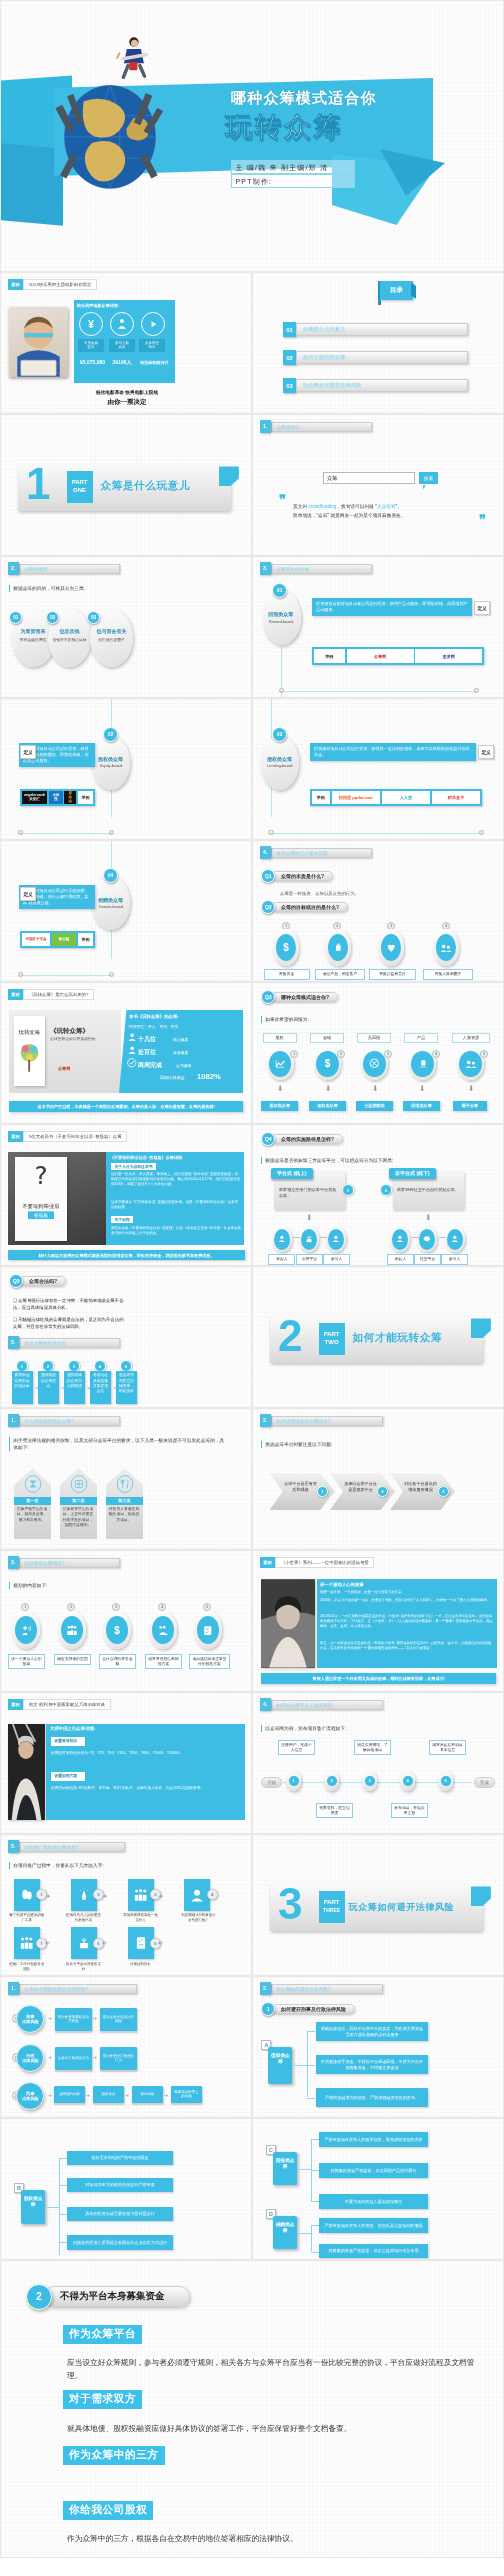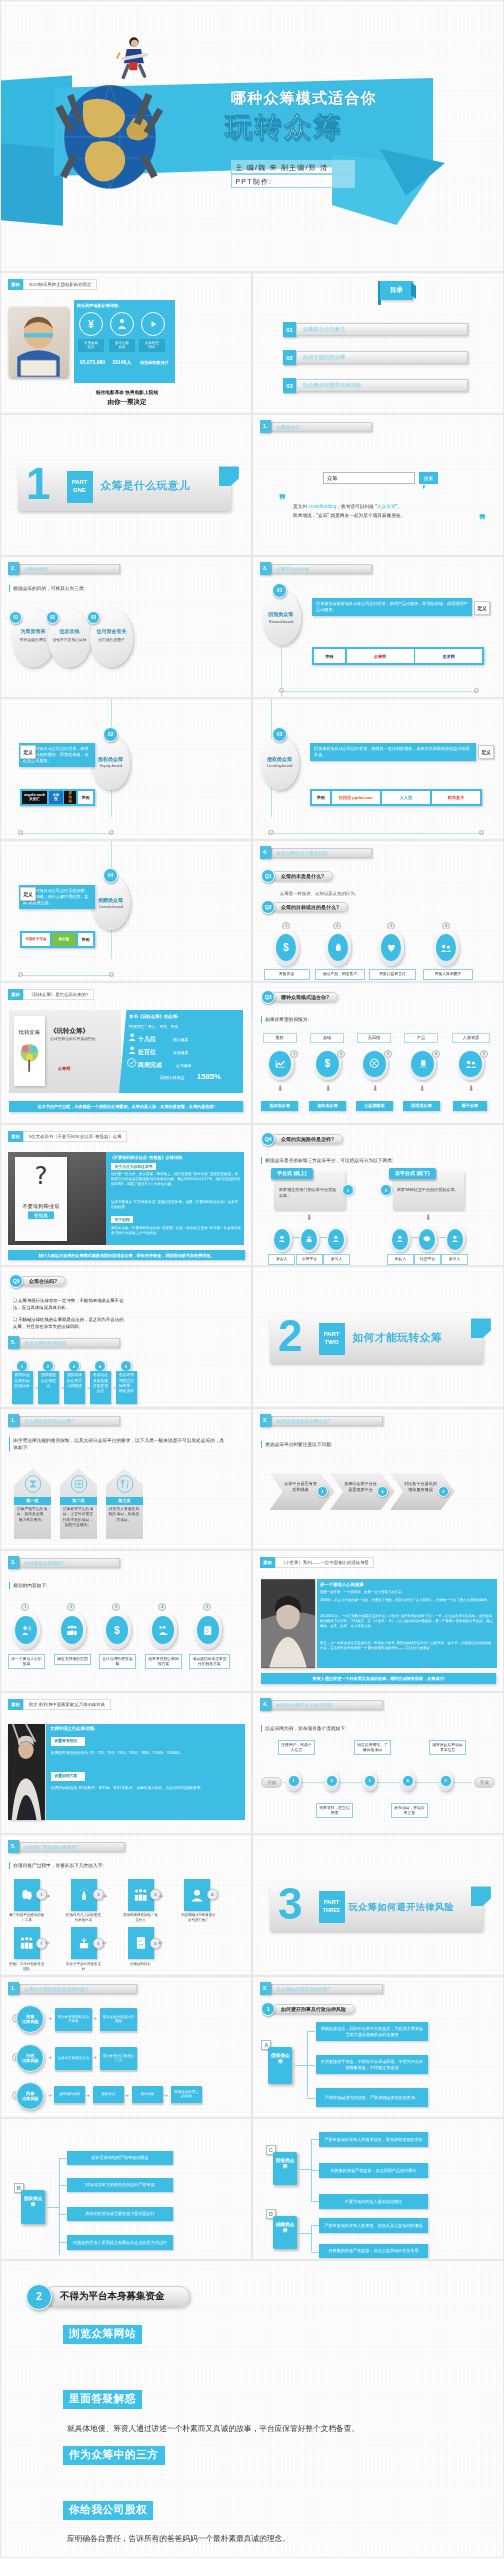--- a/index.html
+++ b/index.html
@@ -585,21 +585,21 @@
           </svg></div>
       <div style="position:absolute;left:127px;top:62px;width:8.3px;height:8.3px;"><svg width="8.3" height="8.3" viewBox="0 0 14 14">
             <circle cx="7" cy="4" r="3" fill="#fff"></circle>
             <path d="M1 13 q6 -7 12 0z" fill="#fff"></path>
           </svg></div>
       <div style="position:absolute;left:126px;top:75px;width:9.5px;height:9.5px;"><svg width="9.5" height="9.5" viewBox="0 0 16 16">
             <circle cx="8" cy="8" r="7" fill="none" stroke="#fff" stroke-width="1.4"></circle>
             <path d="M4.5 8 L7 10.5 L11.5 5" stroke="#fff" stroke-width="1.6" fill="none"></path>
           </svg></div>
       <div style="position:absolute;left:159px;top:92px;font-size:4.1px;color:#fff;">回购比例高达</div>
-      <div style="position:absolute;left:196px;top:89px;font-size:7.7px;color:#fff;font-weight:bold;">1585%</div>
+      <div style="position:absolute;left:196px;top:89px;font-size:7.7px;color:#fff;font-weight:bold;">1082%</div>
 
       <div class="caption-bar" style="left:8.3px;top:118px;width:234px;height:10.6px;">这本书的产生过程，本身就是一个典型的众筹案例。众筹的是人脉，众筹的是智慧，众筹的是热情!</div>
     </div>
 
     <div class="slide cell">
       <div class="qpill" style="left:8.3px;top:7px;">
         <span class="qcircle">Q3</span>
         <span class="qbar">哪种众筹模式适合你?</span>
       </div>
       <div class="lead" style="left:8.3px;top:33px;">如果你希望的回报为:</div>
@@ -1217,25 +1217,26 @@
     </div>
 
   </div>
 
   <div class="slide full">
     <div class="fin-pill">
       <span class="fin-circ">2</span>
       <span class="fin-bar">不得为平台本身募集资金</span>
     </div>
 
-    <div class="fin-h" style="left:62px;top:64px;">浏览众筹网站</div>
-
-    <div class="fin-h" style="left:62px;top:129px;">里面答疑解惑</div>
-    <div class="fin-p" style="left:66px;top:161px;">就具体地债、筹资人通过讲述一个朴素而又真诚的故事，平台应保管好整个文档备查。</div>
+    <div class="fin-h" style="left:62px;top:64px;">作为众筹平台</div>
+    <div class="fin-p" style="left:66px;top:95px;">应当设立好众筹规则，参与者必须遵守规则，相关各方与众筹平台应当有一份比较完整的协议，平台应做好流程及文档管理。</div>
+
+    <div class="fin-h" style="left:62px;top:129px;">对于需求双方</div>
+    <div class="fin-p" style="left:66px;top:161px;">就具体地债、股权投融资应做好具体协议的签署工作，平台应保管好整个文档备查。</div>
 
     <div class="fin-h" style="left:62px;top:185px;">作为众筹中的三方</div>
 
     <div class="fin-h" style="left:62px;top:240px;">你给我公司股权</div>
-    <div class="fin-p" style="left:66px;top:271px;">应明确各自责任，告诉所有的爸爸妈妈一个最朴素最真诚的理念。</div>
+    <div class="fin-p" style="left:66px;top:271px;">作为众筹中的三方，根据各自在交易中的地位签署相应的法律协议。</div>
   </div>
 
 </div>
 
 
 </body></html>

